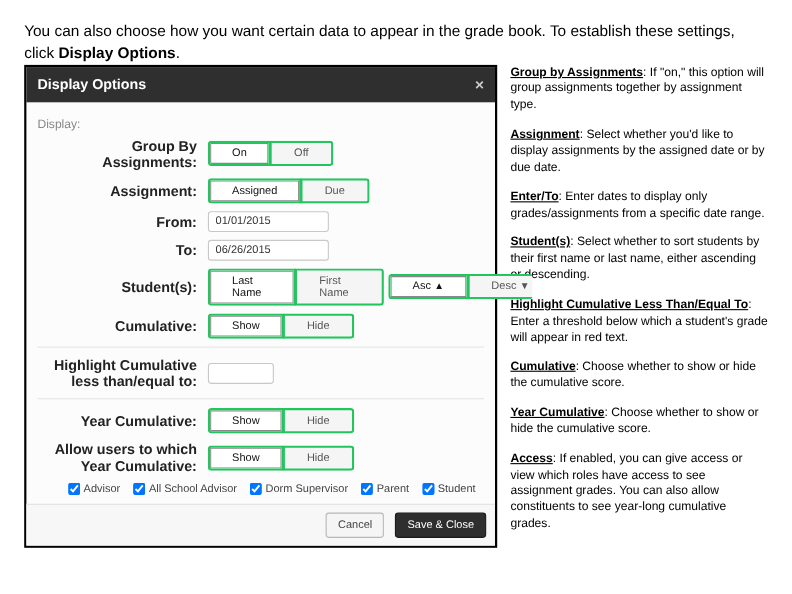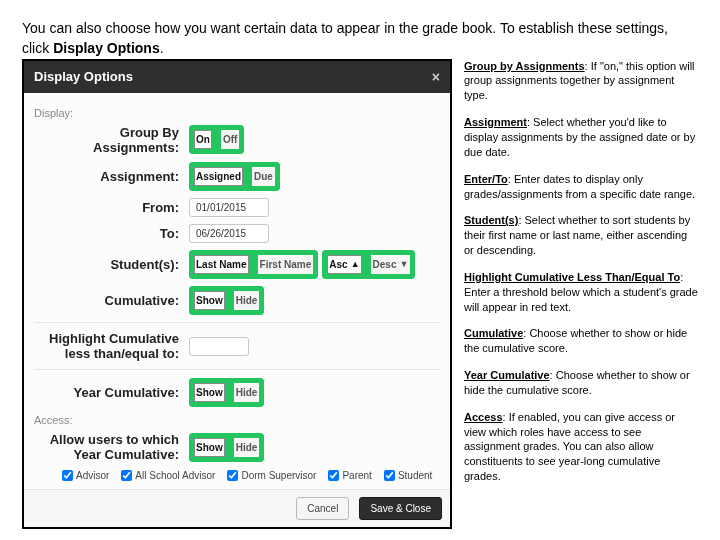--- a/index.html
+++ b/index.html
@@ -65,48 +65,47 @@
   .row .ctrl { flex: 1; display: flex; align-items: center; gap: 4px; }
   .hr { border-top: 1px solid #e5e5e5; margin: 6px 0 8px; }
 
   .seg {
     display: inline-flex;
     border-radius: 3px;
     overflow: hidden;
   }
   .seg .opt {
     font-size: 10px;
-    padding: 4px 2px;
+    padding: 4px 20px;
     background: #f5f5f5;
-    border: 5px solid #22c55e;
+    border: 2px solid #22c55e;
     margin-left: -1px;
     color: #555;
     cursor: pointer;
     display: inline-flex;
     align-items: center;
     gap: 3px;
-    font-weight: bold;
   }
   .seg .opt:first-child { margin-left: 0; border-radius: 3px 0 0 3px; }
   .seg .opt:last-child { border-radius: 0 3px 3px 0; }
   .seg .opt.active {
     background: #fff;
     color: #111;
     box-shadow: inset 0 0 0 1px #888;
   }
   .arrow { font-size: 9px; line-height: 1; }
 
   .text-input {
     border: 1px solid #c8c8c8;
     border-radius: 3px;
     background: #fff;
     padding: 3px 6px;
     font-size: 10px;
     color: #333;
-    width: 80px;
+    width: 110px;
   }
 
   .chk-wrap {
     display: flex;
     flex-wrap: wrap;
     gap: 8px 12px;
     padding-left: 28px;
     margin-top: 2px;
   }
   .chk {
@@ -236,21 +235,20 @@
         <div class="row">
           <div class="lbl">Year Cumulative:</div>
           <div class="ctrl">
             <div class="seg">
               <span class="opt active">Show</span>
               <span class="opt">Hide</span>
             </div>
           </div>
         </div>
 
-        <div class="section-label">Access:</div>
 
         <div class="row">
           <div class="lbl" style="line-height:1.2">Allow users to which Year Cumulative:</div>
           <div class="ctrl">
             <div class="seg">
               <span class="opt active">Show</span>
               <span class="opt">Hide</span>
             </div>
           </div>
         </div>

